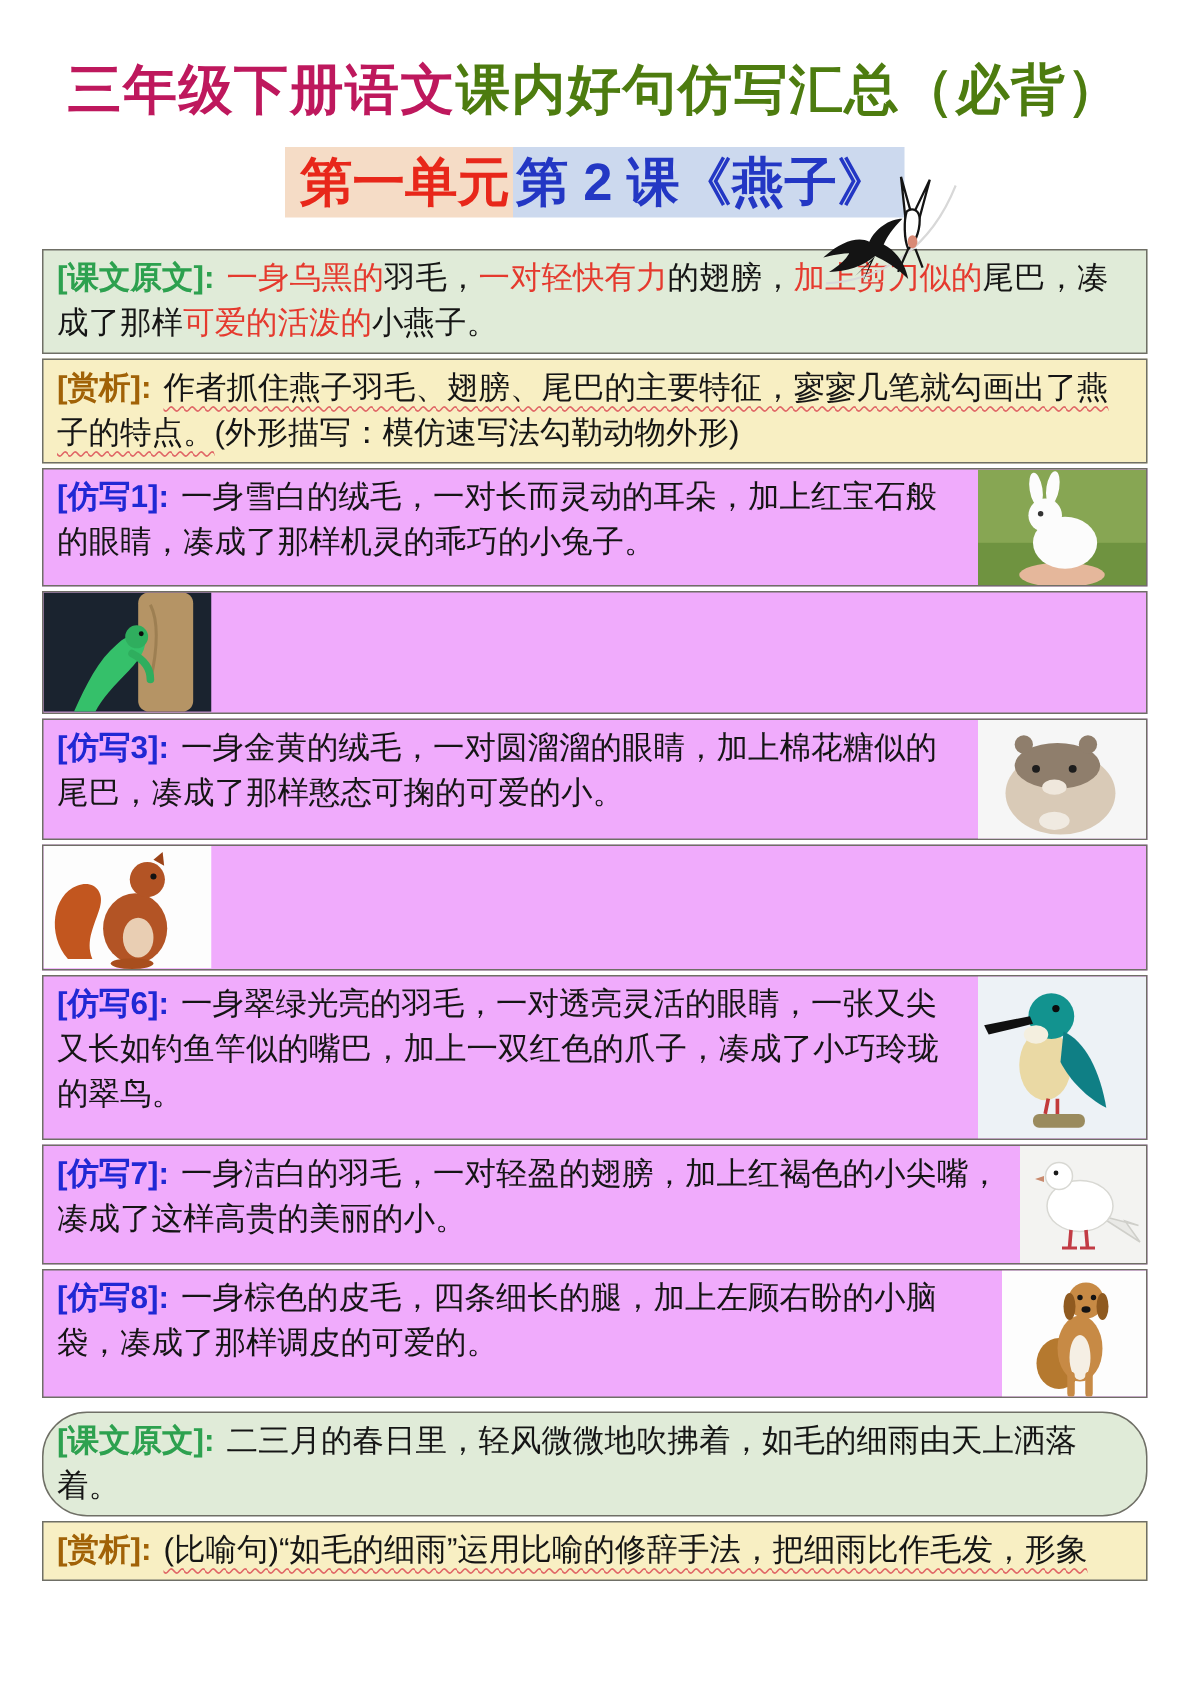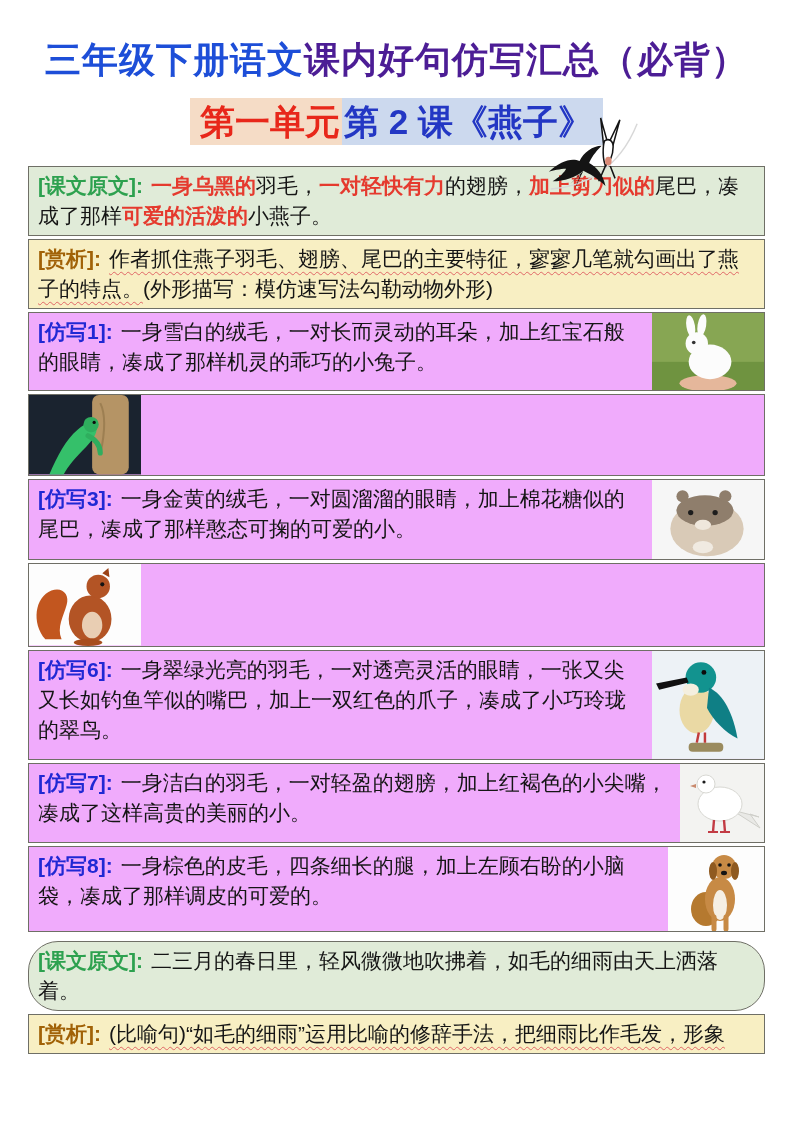--- a/index.html
+++ b/index.html
@@ -1,39 +1,39 @@
 <!DOCTYPE html>
 <html><head>
 <meta charset="utf-8">
 <style>
   html,body{margin:0;padding:0;width:793px;height:1122px;background:#ffffff;overflow:hidden;
     font-family:"Liberation Sans","DejaVu Sans",sans-serif;}
   .page{position:relative;width:793px;height:1122px;background:#fff;}
 
   
   .title{margin-top:40px;text-align:center;font-size:36px;font-weight:bold;letter-spacing:1px;line-height:1.1;white-space:nowrap;}
-  .title .t-black{color:#1d4ed8;}
-  .title .t-red{color:#4c1d95;}
+  .title .t-black{color:#be185d;}
+  .title .t-red{color:#4d7c0f;}
   .subtitle{margin-top:16px;text-align:center;font-size:35px;font-weight:bold;line-height:1.5;}
   .subtitle .unit{background:#f5dcc6;color:#e8271a;padding:4px 2px 4px 10px;}
   .subtitle .lesson{background:#ccd9ee;color:#2337c4;padding:4px 10px 4px 2px;}
   .swallows{position:absolute;left:545px;top:76px;width:96px;height:84px;}
 
   
   .content{margin:18px 28px 0 28px;}
   .box{border:1px solid #6f6f66;margin-bottom:3px;font-size:21px;line-height:30px;color:#151515;}
   .box.pad{padding:4px 9px;}
   .bg-green{background:#e0ebd8;}
   .bg-yellow{background:#f8efc3;}
   .bg-blue{background:#f0abfc;}
   .lab{font-weight:bold;margin-right:8px;}
   .lab-green{color:#2da14f;}
   .lab-orange{color:#a16207;}
   .lab-blue{color:#2028d4;}
-  .red{color:#e53a2e;font-weight:bold;}
+  .red{color:#e53a2e;}
   .wavy{text-decoration:underline;text-decoration-style:wavy;text-decoration-color:#e06666;
         text-decoration-thickness:1px;text-underline-offset:5px;}
 
   .row{display:flex;align-items:stretch;padding:0;}
   .row .txt{flex:1 1 auto;padding:4px 9px;}
   .row .photo{flex:0 0 112px;width:112px;display:flex;}
   .row .photo.w84{flex-basis:84px;width:84px;}
   .row .photo.w96{flex-basis:96px;width:96px;}
   .row .photo svg{width:100%;height:100%;min-height:70px;display:block;}
   .gap-top{margin-top:9px;border-radius:30px;}

